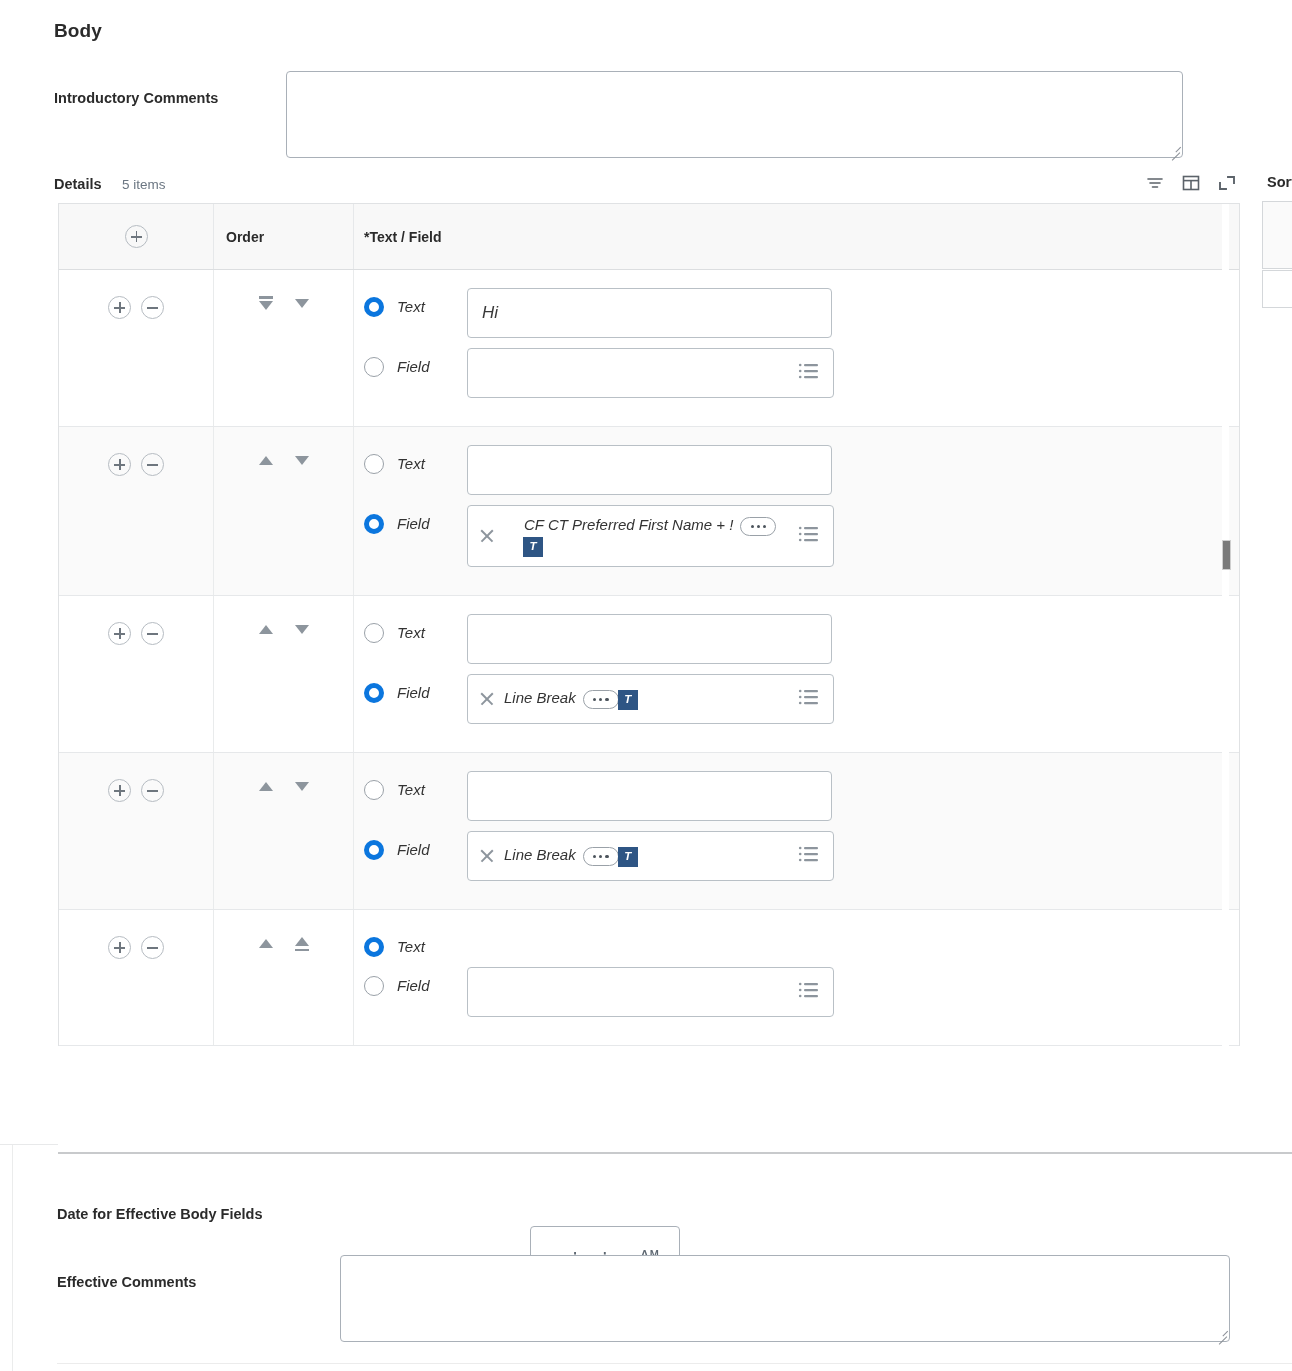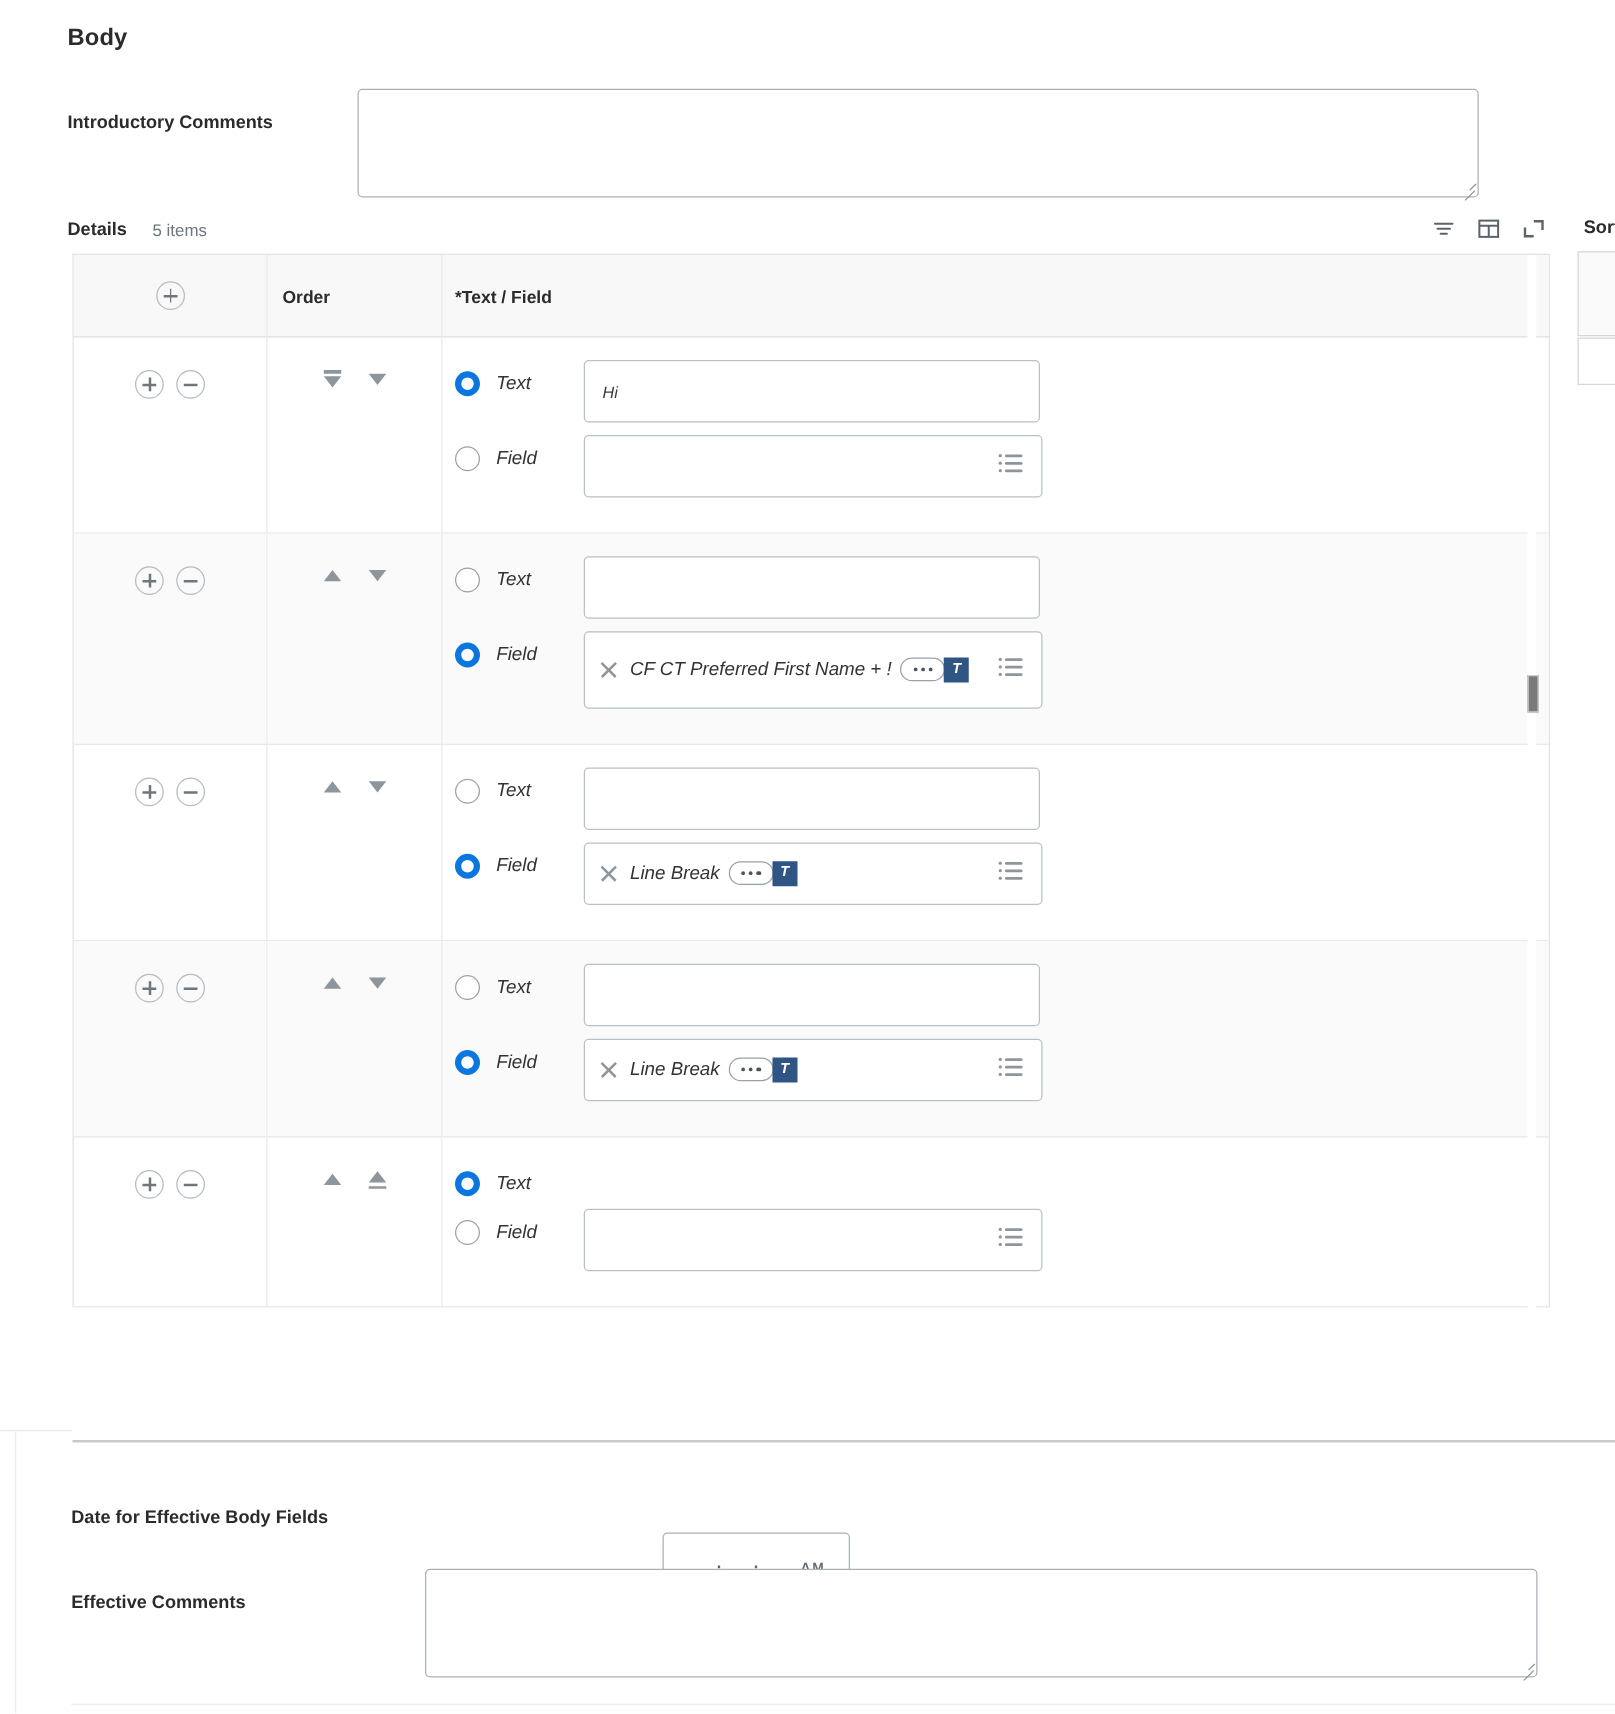--- a/index.html
+++ b/index.html
@@ -116,21 +116,21 @@
     width: 20px; height: 20px; border-radius: 50%; border: 1.6px solid #9aa1a8;
     background: #fff; margin-top: 9px; flex: none; cursor: pointer; position: relative;
   }
   .radio.on { border: 5.5px solid #0b76de; background: #fff; }
   .radio-label { width: 70px; margin-left: 13px; margin-top: 10px; font-size: 15px; color: #333; }
 
   .field-input {
     border: 1px solid #b9c0c6; border-radius: 4px; background: #fff;
     min-height: 50px; position: relative; display: flex; align-items: center;
   }
-  .field-input .val { font-size: 13px; color: #3a3a3a; padding: 0 14px; }
+  .field-input .val { font-size: 17px; color: #3a3a3a; padding: 0 14px; }
   .field-input .ta-val { font-size: 15px; color: #3a3a3a; padding: 12px 14px; line-height: 1.48; }
 
   .list-icon { position: absolute; right: 13px; top: 50%; transform: translateY(-50%); cursor: pointer; }
 
   
   .pill {
     border: 1px solid #b9c0c6; border-radius: 4px; background: #fff;
     min-height: 50px; position: relative; display: flex; align-items: center; padding: 6px 46px 6px 10px;
   }
   .xmark { width: 18px; height: 18px; flex: none; position: relative; cursor: pointer; margin-right: 8px; }
@@ -300,21 +300,21 @@
           </div>
           <div class="c-tf">
             <div class="radio-line">
               <span class="radio"></span>
               <span class="radio-label">Text</span>
               <div class="field-input" style="width:365px;"></div>
             </div>
             <div class="radio-line">
               <span class="radio on"></span>
               <span class="radio-label">Field</span>
-              <div class="pill" style="width:367px;min-height:62px;">
+              <div class="pill" style="width:367px;min-height:62px;gap:20px;">
                 <span class="xmark"></span>
                 <span class="pill-text">CF CT Preferred First Name + !<span class="dots">
                     <span></span>
                     <span></span>
                     <span></span>
                   </span><span class="tbadge">T</span></span>
                 <span class="list-icon"><svg width="22" height="18" viewBox="0 0 22 18">
                     <g fill="#8d959d">
                       <circle cx="2.2" cy="3" r="1.3"></circle>
                       <rect x="6" y="2" width="14" height="2.2" rx="1"></rect>

